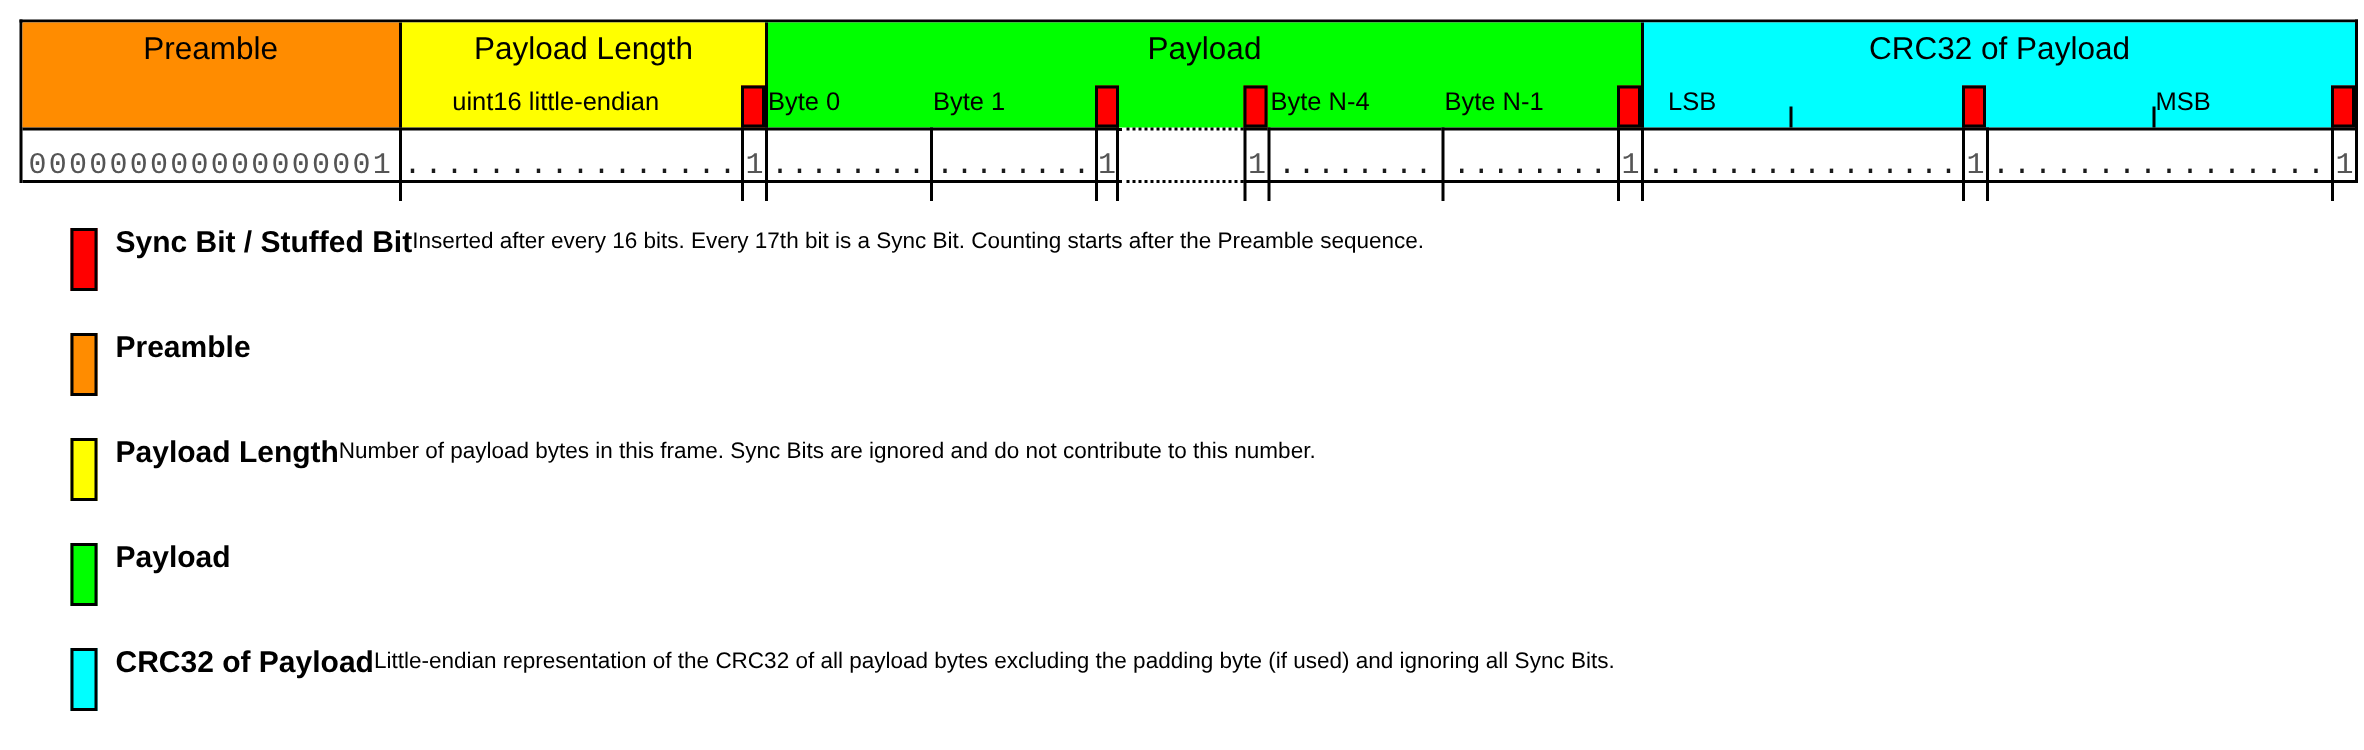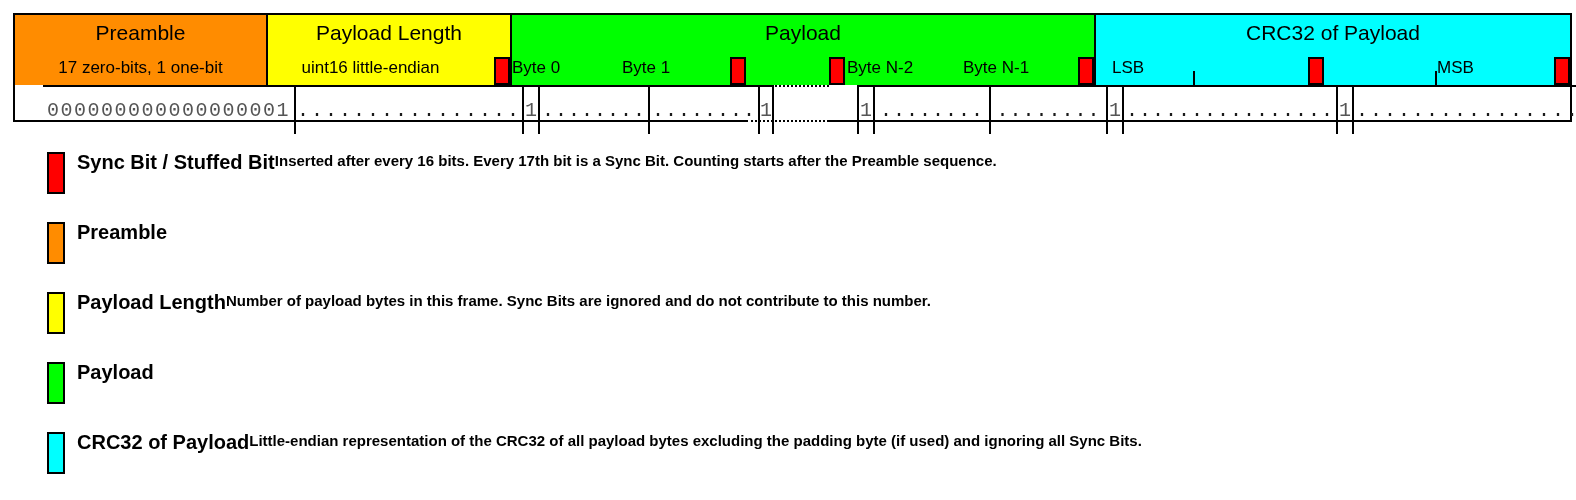--- a/index.html
+++ b/index.html
@@ -23,21 +23,21 @@
     line-height:22px;white-space:nowrap;}
 
   .syncbit{position:absolute;top:42px;width:16px;height:28px;background:#ff0000;
     border:2px solid #000;box-sizing:border-box;}
 
   .tick{position:absolute;top:56px;width:2px;height:14px;background:#000;}
 
   .bitcell{position:absolute;top:70px;height:49px;box-sizing:border-box;
     border-top:2px solid #000;border-left:2px solid #000;
     display:flex;align-items:center;justify-content:center;
-    font-family:"Liberation Mono",monospace;font-size:20px;overflow:hidden;margin-left:28px;}
+    font-family:"Liberation Mono",monospace;font-size:20px;overflow:hidden;}
   .bitcell.nobl{border-left:none;}
   .bitcell.brr{border-right:2px solid #000;}
   .bitcell.gap{border:none;}
   .digits{color:#555;}
   .dots{color:#1a1a1a;}
   .ls1{letter-spacing:1px;}
   .ls15{letter-spacing:1.5px;}
   .ls2{letter-spacing:2px;}
 
   .dashseg{position:absolute;height:0;border-top:2px dotted #000;}
@@ -48,42 +48,41 @@
   .legend-item{display:flex;gap:12px;margin-bottom:26px;}
   .swatch{width:14px;height:38px;border:2px solid #000;box-sizing:content-box;
     flex:0 0 14px;margin-top:2px;}
   .sw-red{background:#ff0000;}
   .sw-orange{background:#ff8c00;}
   .sw-yellow{background:#ffff00;}
   .sw-green{background:#00ff00;}
   .sw-cyan{background:#00ffff;}
   .legend-text{display:flex;}
   .legend-title{font-size:20px;font-weight:bold;line-height:24px;white-space:nowrap;}
-  .legend-desc{font-size:15px;font-weight:bold;line-height:22px;white-space:nowrap;}
+  .legend-desc{font-size:15px;font-weight:normal;line-height:22px;white-space:nowrap;}
 </style>
 </head>
 <body>
 
 <div class="frame-outer">
 
   <div class="fblock f-orange" style="left:0;width:251px">
     <div class="field-title">Preamble</div>
-    <div class="field-sub">17 zero-bits, 1 one-bit</div>
   </div>
 
   <div class="fblock f-yellow bl" style="left:251px;width:244px">
     <div class="field-title">Payload Length</div>
     <div class="field-sub" style="width:205px">uint16 little-endian</div>
   </div>
 
   <div class="fblock f-green bl" style="left:495px;width:584px">
     <div class="field-title">Payload</div>
     <div class="sublabel" style="left:0;width:110px">Byte 0</div>
     <div class="sublabel" style="left:110px;width:110px">Byte 1</div>
-    <div class="sublabel" style="left:335px;width:116px">Byte N-2</div>
+    <div class="sublabel" style="left:335px;width:116px">Byte N-4</div>
     <div class="sublabel" style="left:451px;width:117px">Byte N-1</div>
   </div>
 
   <div class="fblock f-cyan bl" style="left:1079px;width:476px">
     <div class="field-title">CRC32 of Payload</div>
     <div class="sublabel" style="left:16px;width:120px">LSB</div>
     <div class="sublabel" style="left:341px;width:119px">MSB</div>
   </div>
 
   <div class="tick" style="left:1178px"></div>

